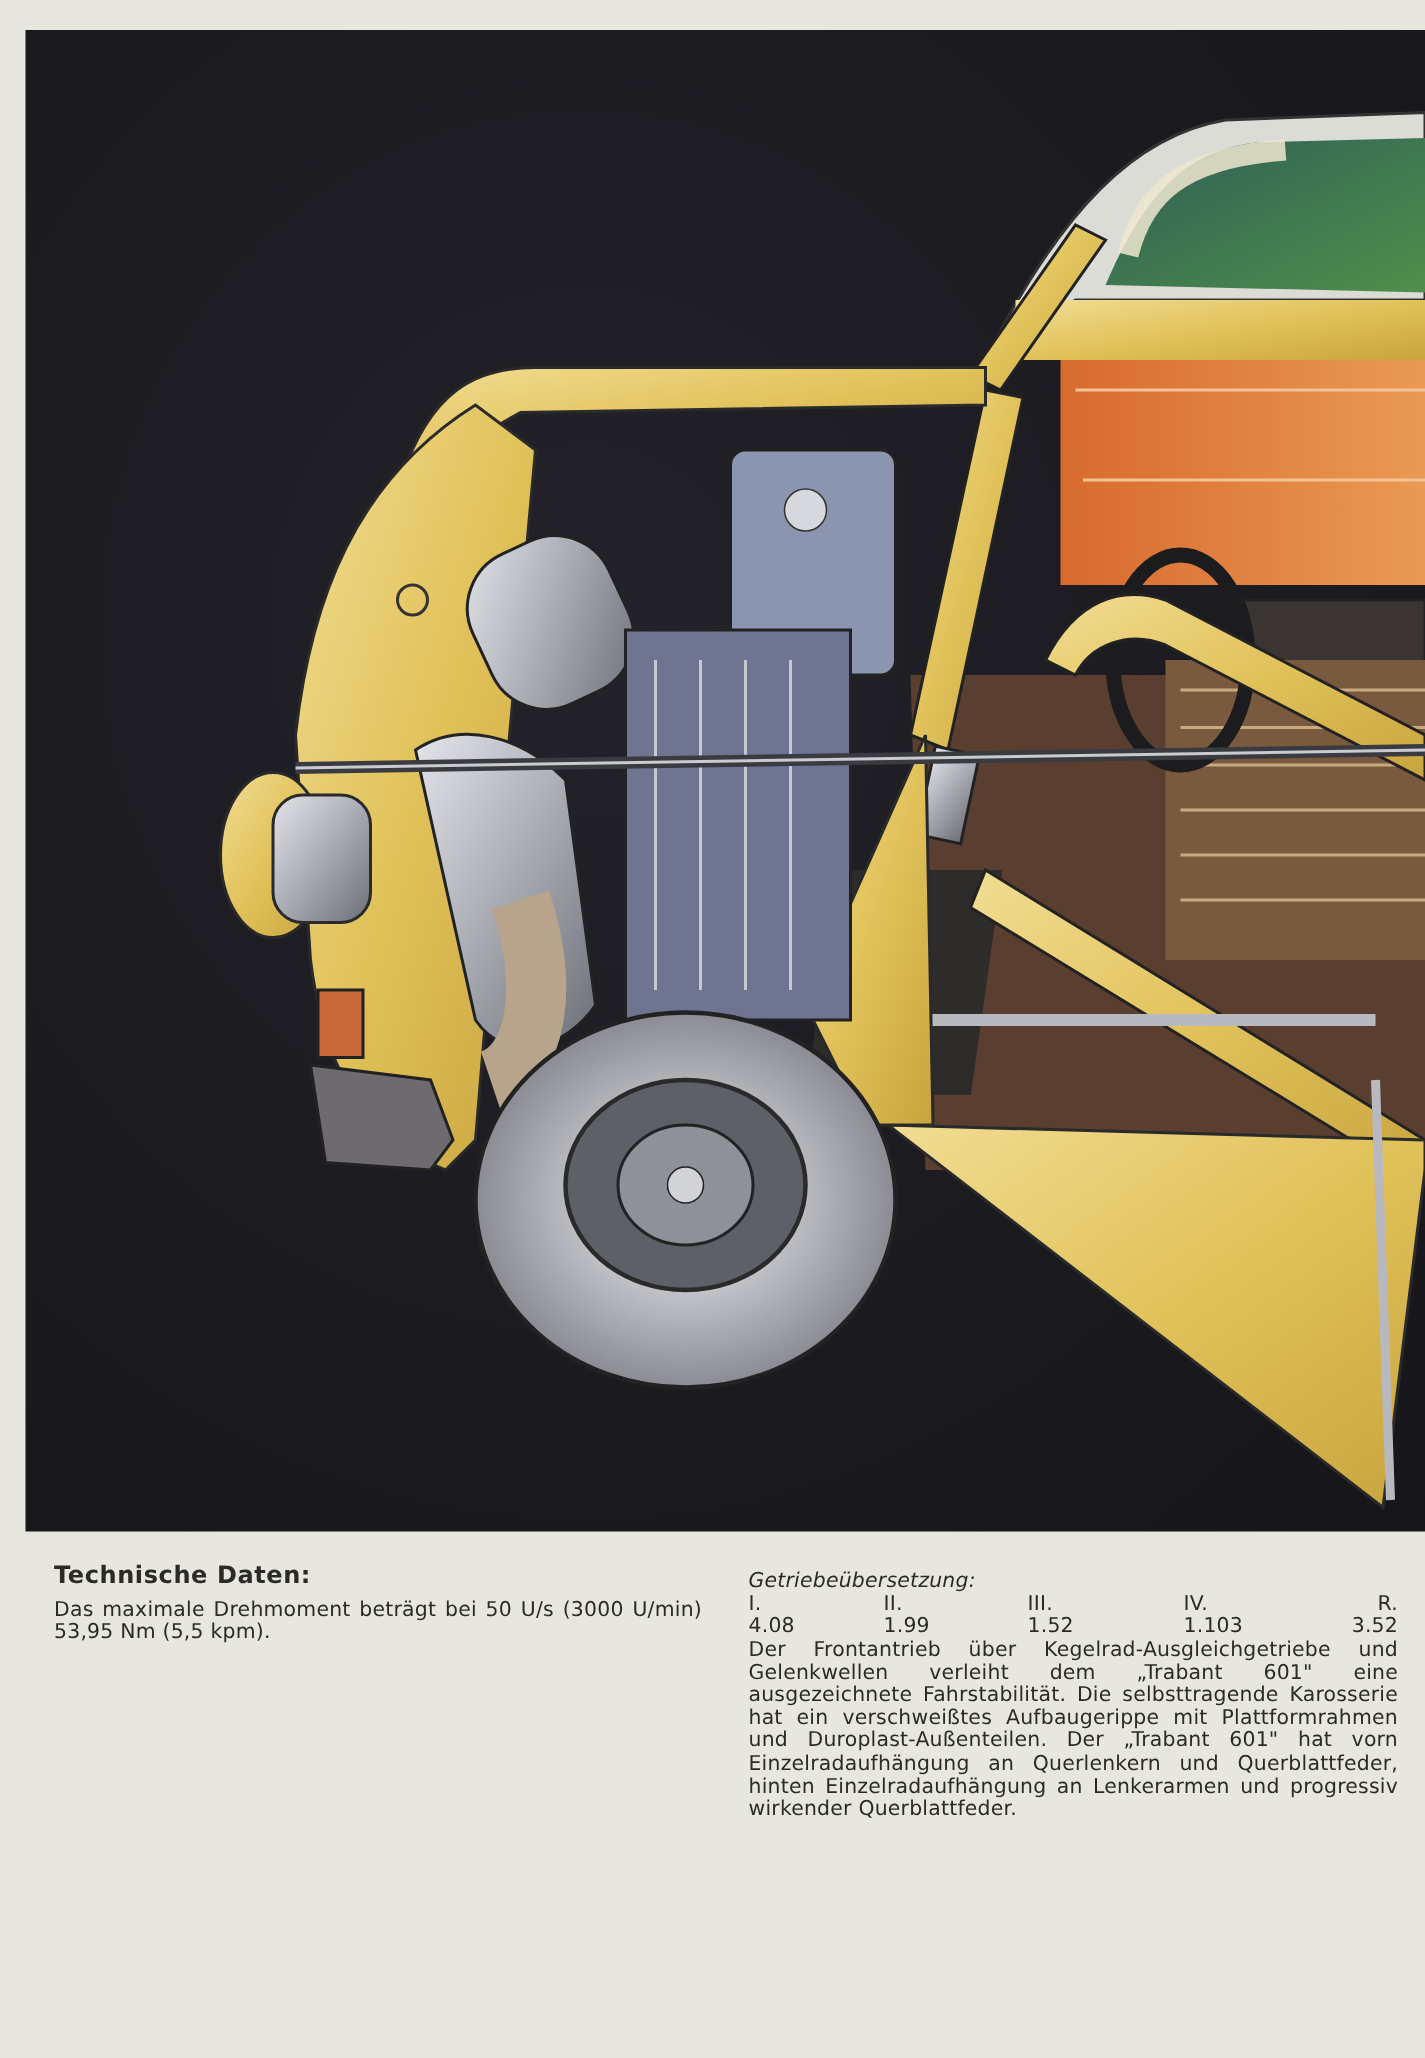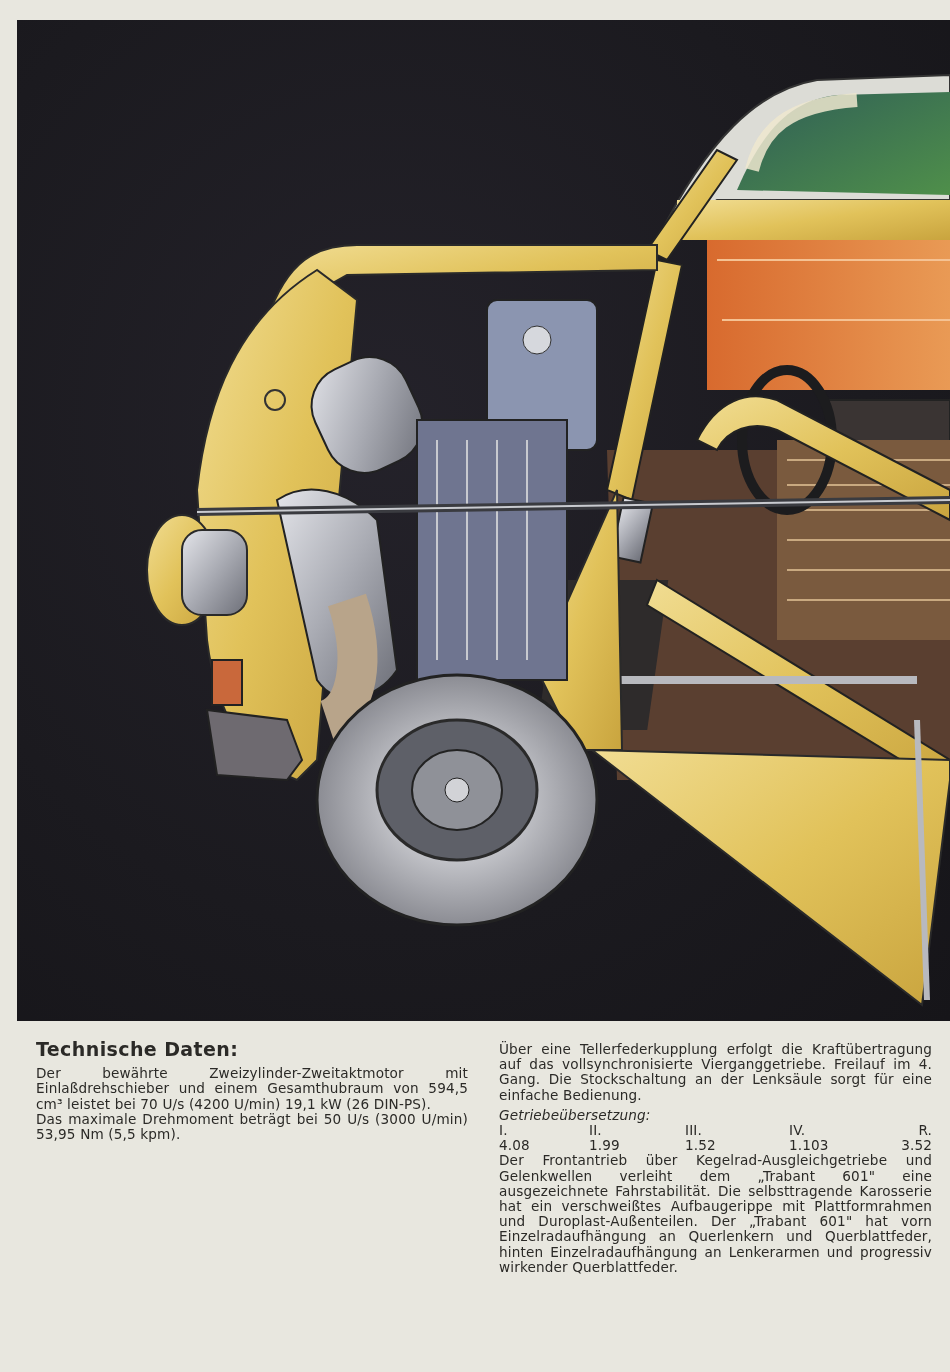--- a/index.html
+++ b/index.html
@@ -12,21 +12,21 @@
   }
   .illustration {
     position: absolute; left: 17px; top: 20px; width: 933px; height: 1001px;
     background: radial-gradient(ellipse at 40% 40%, #24222a 0%, #1b1a1f 60%, #161519 100%);
     overflow: hidden;
   }
   .illustration svg { position: absolute; left: 0; top: 0; }
   .text-block { position: absolute; font-size: 13.6px; line-height: 15.2px; letter-spacing: 0.15px; }
   .col-left { left: 36px; top: 1042px; width: 432px; }
   .col-right { left: 499px; top: 1042px; width: 433px; }
-  .heading { font-weight: bold; font-size: 19px; margin-bottom: 9px; letter-spacing: 0.4px; }
+  .heading { font-weight: bold; font-size: 16px; margin-bottom: 9px; letter-spacing: 0.4px; }
   p { margin: 0; text-align: justify; }
   .gear-label { margin-top: 5px; font-style: italic; }
   .gear-table { display: grid; grid-template-columns: 90px 96px 104px 100px 43px; font-family: "DejaVu Sans", sans-serif; }
   .gear-table span:nth-child(5n) { text-align: right; }
 </style>
 </head>
 <body>
 
 <div class="illustration">
   <svg width="933" height="1001" viewBox="0 0 933 1001">
@@ -137,26 +137,24 @@
       <ellipse cx="440" cy="780" rx="140" ry="125" fill="url(#tire)" stroke="#222" stroke-width="3"></ellipse>
       <ellipse cx="440" cy="770" rx="80" ry="70" fill="#5e6068" stroke="#2a2a2a" stroke-width="3"></ellipse>
       <ellipse cx="440" cy="770" rx="45" ry="40" fill="#8f9198" stroke="#222" stroke-width="2"></ellipse>
       <circle cx="440" cy="770" r="12" fill="#d2d3d7" stroke="#222"></circle>
     </g>
   </svg>
 </div>
 
 <div class="text-block col-left">
   <div class="heading">Technische Daten:</div>
-  <p>Der bewährte Zweizylinder-Zweitaktmotor mit Einlaßdrehschieber und einem Gesamthubraum von 594,5 cm³ leistet bei 70 U/s (4200 U/min) 19,1 kW (26 DIN-PS).</p>
   <p>Das maximale Drehmoment beträgt bei 50 U/s (3000 U/min) 53,95 Nm (5,5 kpm).</p>
 </div>
 
 <div class="text-block col-right">
-  <p>Über eine Tellerfederkupplung erfolgt die Kraftübertragung auf das vollsynchronisierte Vierganggetriebe. Freilauf im 4. Gang. Die Stockschaltung an der Lenksäule sorgt für eine einfache Bedienung.</p>
   <div class="gear-label">Getriebeübersetzung:</div>
   <div class="gear-table">
     <span>I.</span>
     <span>II.</span>
     <span>III.</span>
     <span>IV.</span>
     <span>R.</span>
     <span>4.08</span>
     <span>1.99</span>
     <span>1.52</span>

